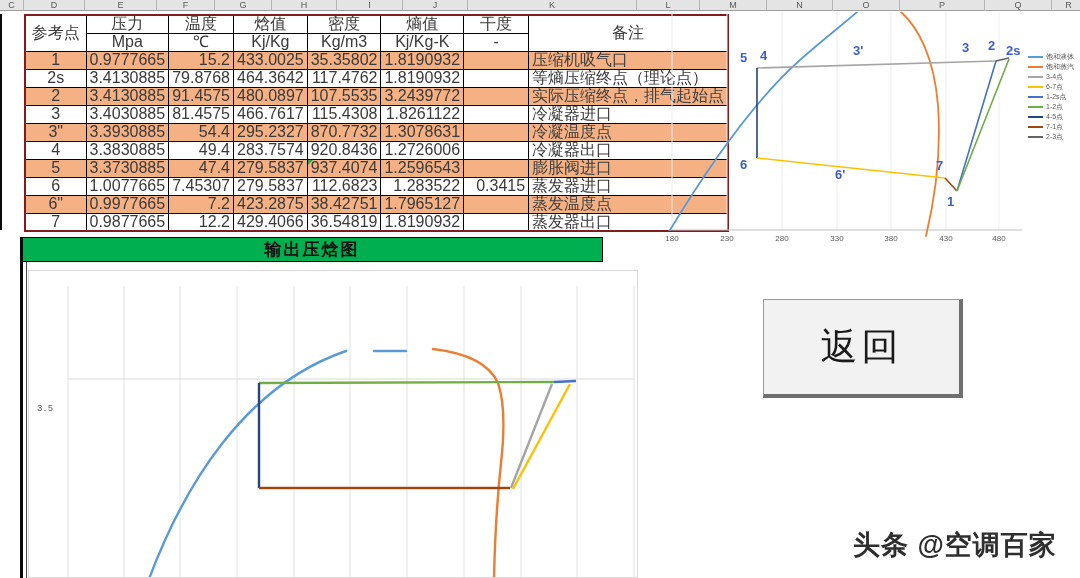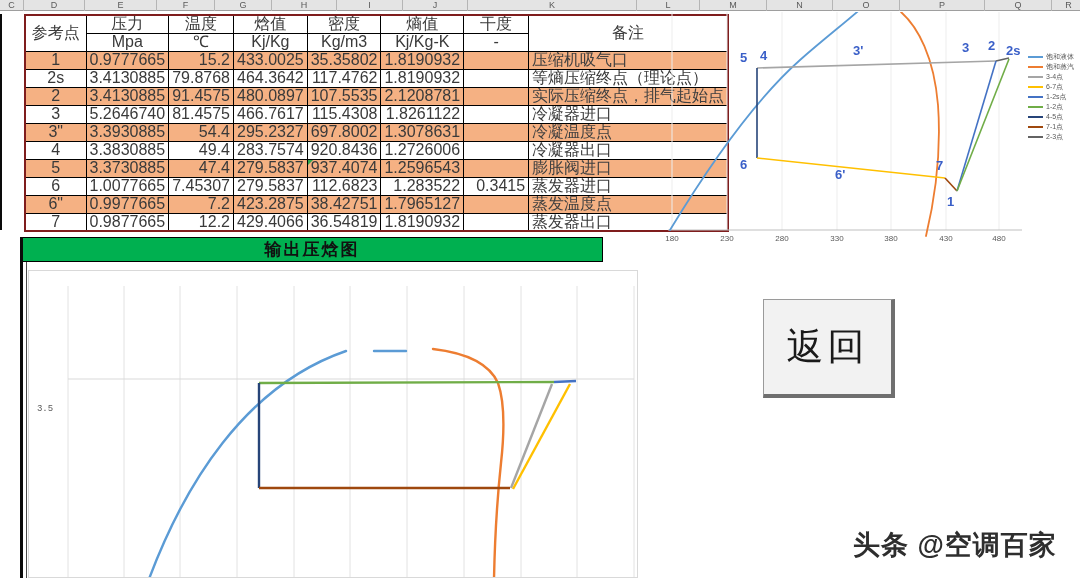--- a/index.html
+++ b/index.html
@@ -46,21 +46,21 @@
   
   #chart-top { position:absolute; left:650px; top:12px; width:430px; height:238px; overflow:hidden; }
   .xtick { position:absolute; top:222px; width:30px; text-align:center; font-size:8px; color:#595959; }
   .ptlab { position:absolute; font-size:13px; font-weight:bold; color:#3A5FC8; }
   #legend { position:absolute; left:378px; top:40px; }
   .lg-row { display:flex; align-items:center; height:10px; }
   .lg-line { width:15px; height:2px; margin-right:3px; flex:0 0 auto; }
   .lg-txt { font-size:7px; color:#595959; white-space:nowrap; }
 
   
-  #return-btn { position:absolute; left:763px; top:299px; width:132px; height:99px;
+  #return-btn { position:absolute; left:763px; top:299px; width:200px; height:99px;
     background:#F2F2F2; border:1px solid #9a9a9a; border-right:4px solid #6f6f6f;
     border-bottom:4px solid #6f6f6f; display:flex; align-items:center; justify-content:center;
     font-size:37px; color:#1a1a1a; letter-spacing:4px; cursor:pointer;
     font-family:"Liberation Sans", sans-serif; }
 
   
   #watermark { position:absolute; left:853px; top:527px; font-size:27px; font-weight:bold;
     color:#2e2e2e; letter-spacing:1px; white-space:nowrap;
     text-shadow:2px 2px 0 rgba(255,255,255,.95), -1px -1px 0 rgba(255,255,255,.55); }
 </style>
@@ -158,42 +158,42 @@
         <td class="num"></td>
         <td class="note">等熵压缩终点（理论点）</td>
       </tr>
 
       <tr class="hl">
         <td class="ctr">2</td>
         <td class="num">3.4130885</td>
         <td class="num">91.4575</td>
         <td class="num">480.0897</td>
         <td class="num">107.5535</td>
-        <td class="num">2.1208781</td>
+        <td class="num">3.2439772</td>
         <td class="num"></td>
         <td class="note">实际压缩终点，排气起始点</td>
       </tr>
 
       <tr>
         <td class="ctr">3</td>
-        <td class="num">5.2646740</td>
+        <td class="num">3.4030885</td>
         <td class="num">81.4575</td>
         <td class="num">466.7617</td>
         <td class="num">115.4308</td>
         <td class="num">1.8261122</td>
         <td class="num"></td>
         <td class="note">冷凝器进口</td>
       </tr>
 
       <tr class="hl">
         <td class="ctr">3"</td>
         <td class="num">3.3930885</td>
         <td class="num">54.4</td>
         <td class="num">295.2327</td>
-        <td class="num">697.8002</td>
+        <td class="num">870.7732</td>
         <td class="num">1.3078631</td>
         <td class="num"></td>
         <td class="note">冷凝温度点</td>
       </tr>
 
       <tr>
         <td class="ctr">4</td>
         <td class="num">3.3830885</td>
         <td class="num">49.4</td>
         <td class="num">283.7574</td>

